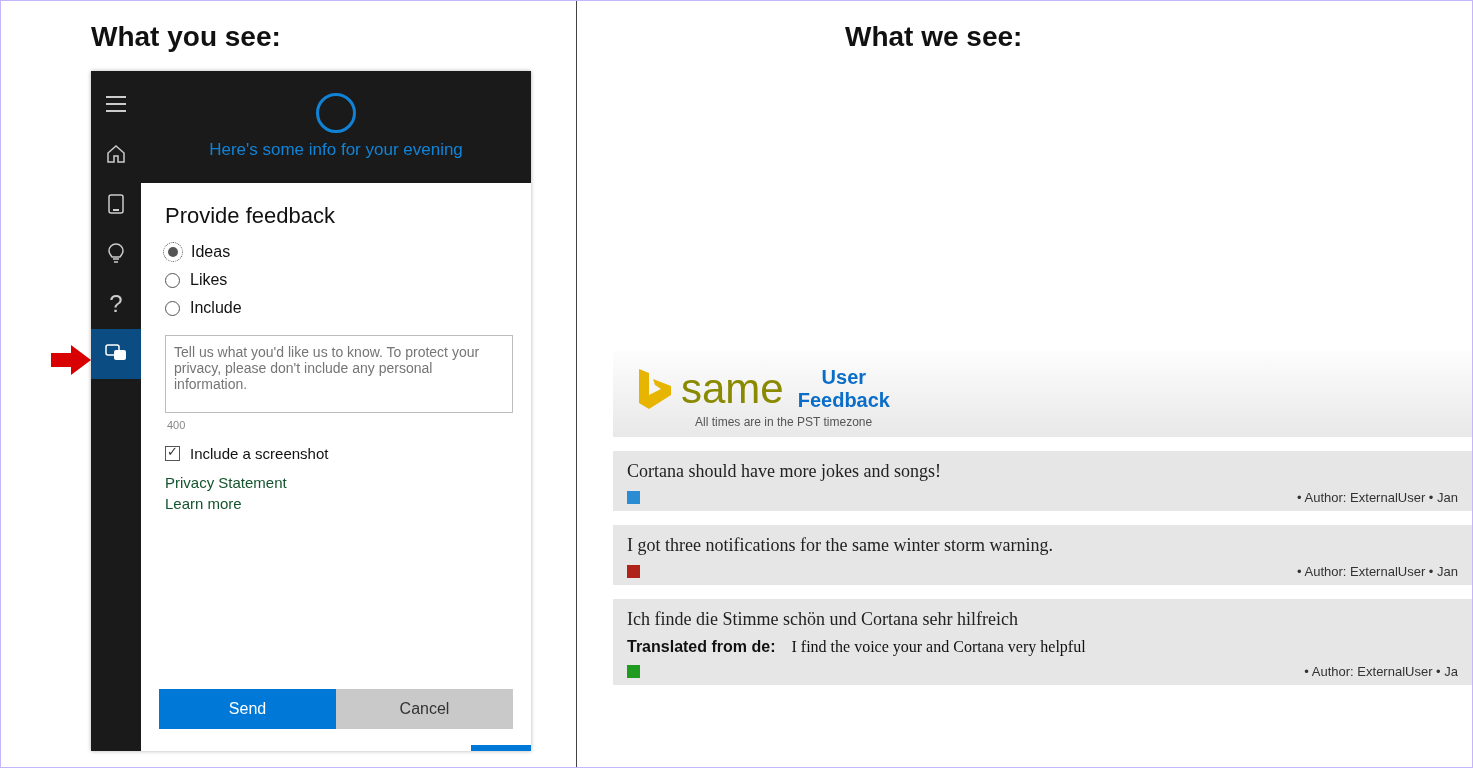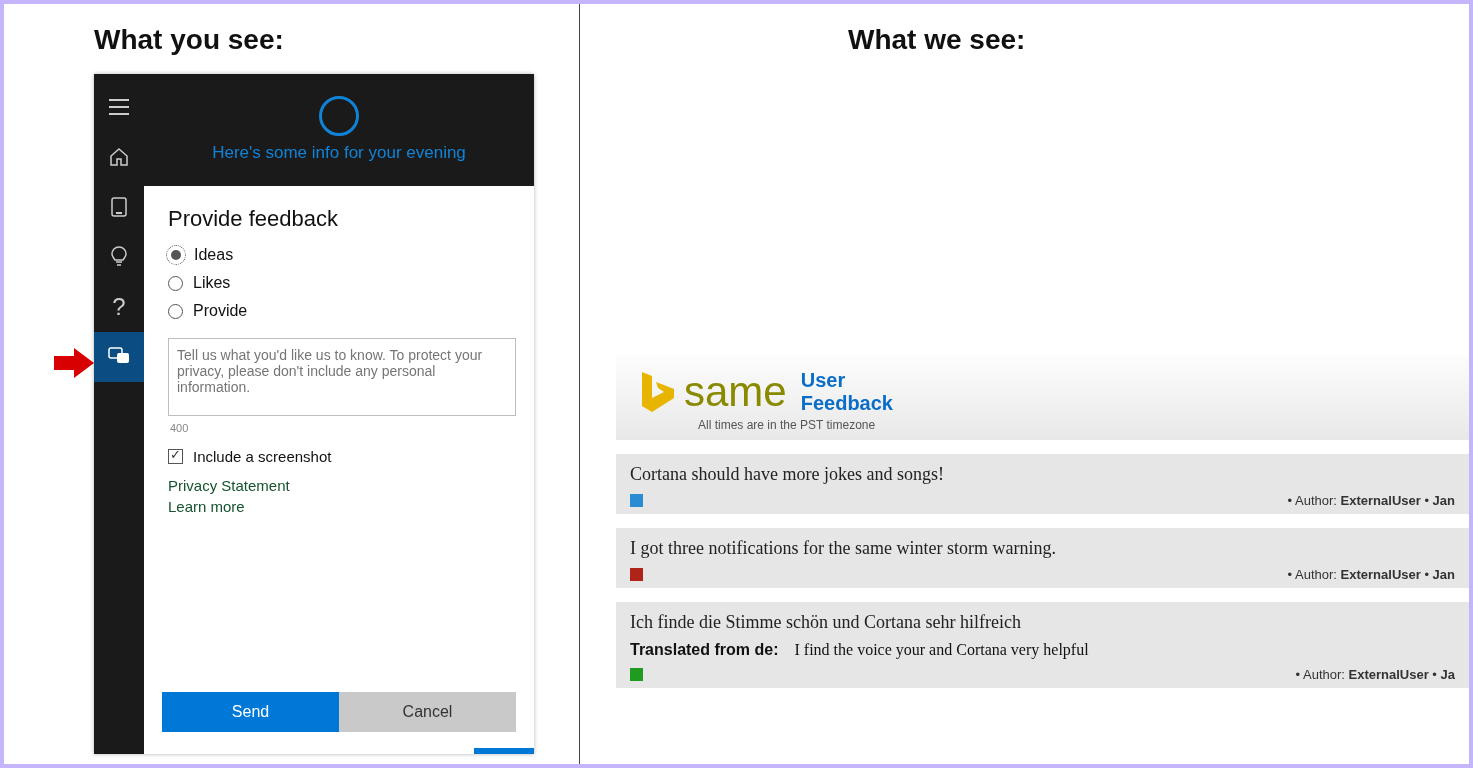--- a/index.html
+++ b/index.html
@@ -6,21 +6,21 @@
   html, body {
     margin: 0; padding: 0;
     width: 1473px; height: 768px;
     font-family: "Segoe UI", Arial, sans-serif;
     background: #fff;
     color: #111;
   }
   .outer {
     position: relative;
     width: 1473px; height: 768px;
-    border: 4px solid #c4b5fd;
+    border: 1px solid #c4b5fd;
   }
   .divider {
     position: absolute;
     left: 575px; top: 0; bottom: 0;
     width: 1px; background: #444;
   }
   .heading {
     position: absolute;
     top: 20px;
     font-size: 28px;
@@ -215,20 +215,21 @@
     font-size: 42px;
     color: #8a8a00;
     margin: 0 14px 0 6px;
     font-weight: 400;
   }
   .bing-sub {
     color: #0a6ec9;
     font-size: 20px;
     font-weight: 600;
     line-height: 1.15;
+    text-align: center;
   }
   .bing-tz {
     font-size: 12px;
     color: #555;
     margin: 2px 0 0 62px;
   }
 
   .fb-item {
     background: #e6e6e6;
     margin: 14px 0 0 0;
@@ -258,21 +259,21 @@
     color: #333;
   }
   .swatch {
     width: 13px; height: 13px;
     display: inline-block;
   }
   .swatch.blue  { background: #2a8dd4; }
   .swatch.red   { background: #b02318; }
   .swatch.green { background: #1f9c1f; }
   .meta-right { white-space: nowrap; }
-  .meta-right b { font-weight: 700; }
+  .meta-right b { font-weight: 400; }
 </style>
 </head>
 <body>
 
 <div class="outer">
   <div class="divider"></div>
 
   <div class="heading left">What you see:</div>
   <div class="heading right">What we see:</div>
 
@@ -325,21 +326,21 @@
       <div class="radio-row">
         <span class="radio-ideas-icon"></span>
         <span>Ideas</span>
       </div>
       <div class="radio-row">
         <span class="radio-circle"></span>
         <span>Likes</span>
       </div>
       <div class="radio-row">
         <span class="radio-circle"></span>
-        <span>Provide</span>
+        <span>Include</span>
       </div>
 
       <textarea class="fb-textarea" placeholder="Tell us what you'd like us to know. To protect your privacy, please don't include any personal information." style=""></textarea>
       <div class="char-count">400</div>
 
       <div class="check-row">
         <span class="checkbox checked"></span>
         <span>Include a screenshot</span>
       </div>
 

